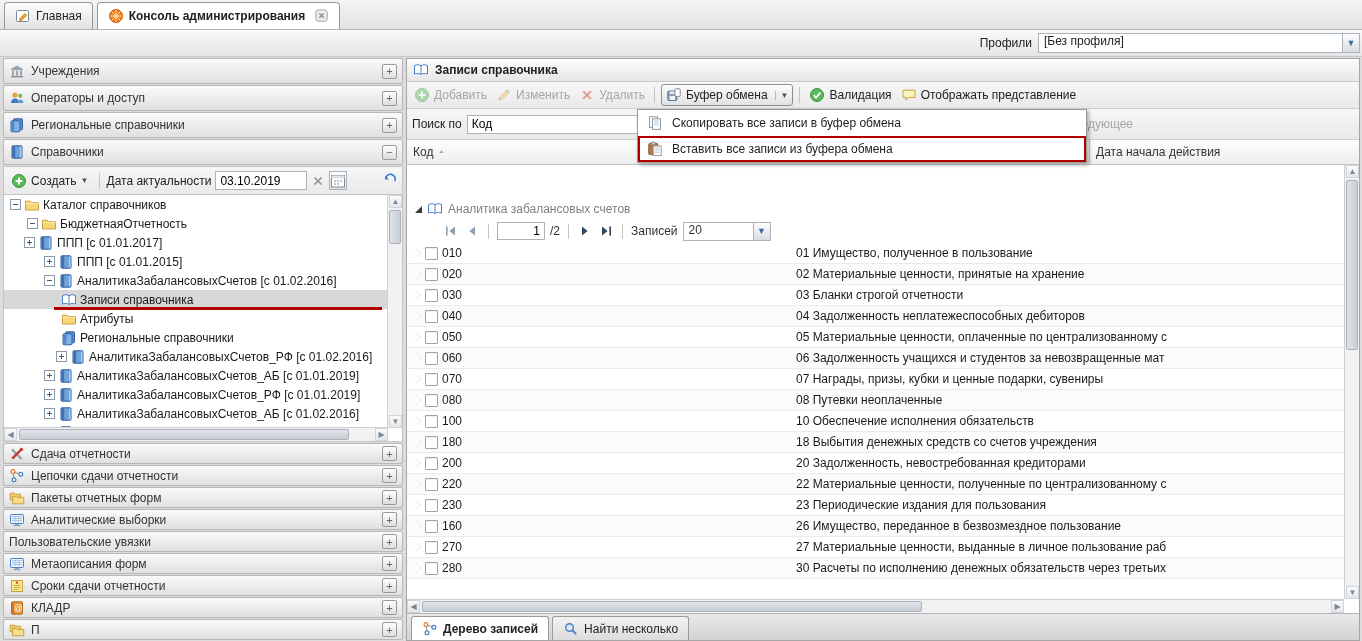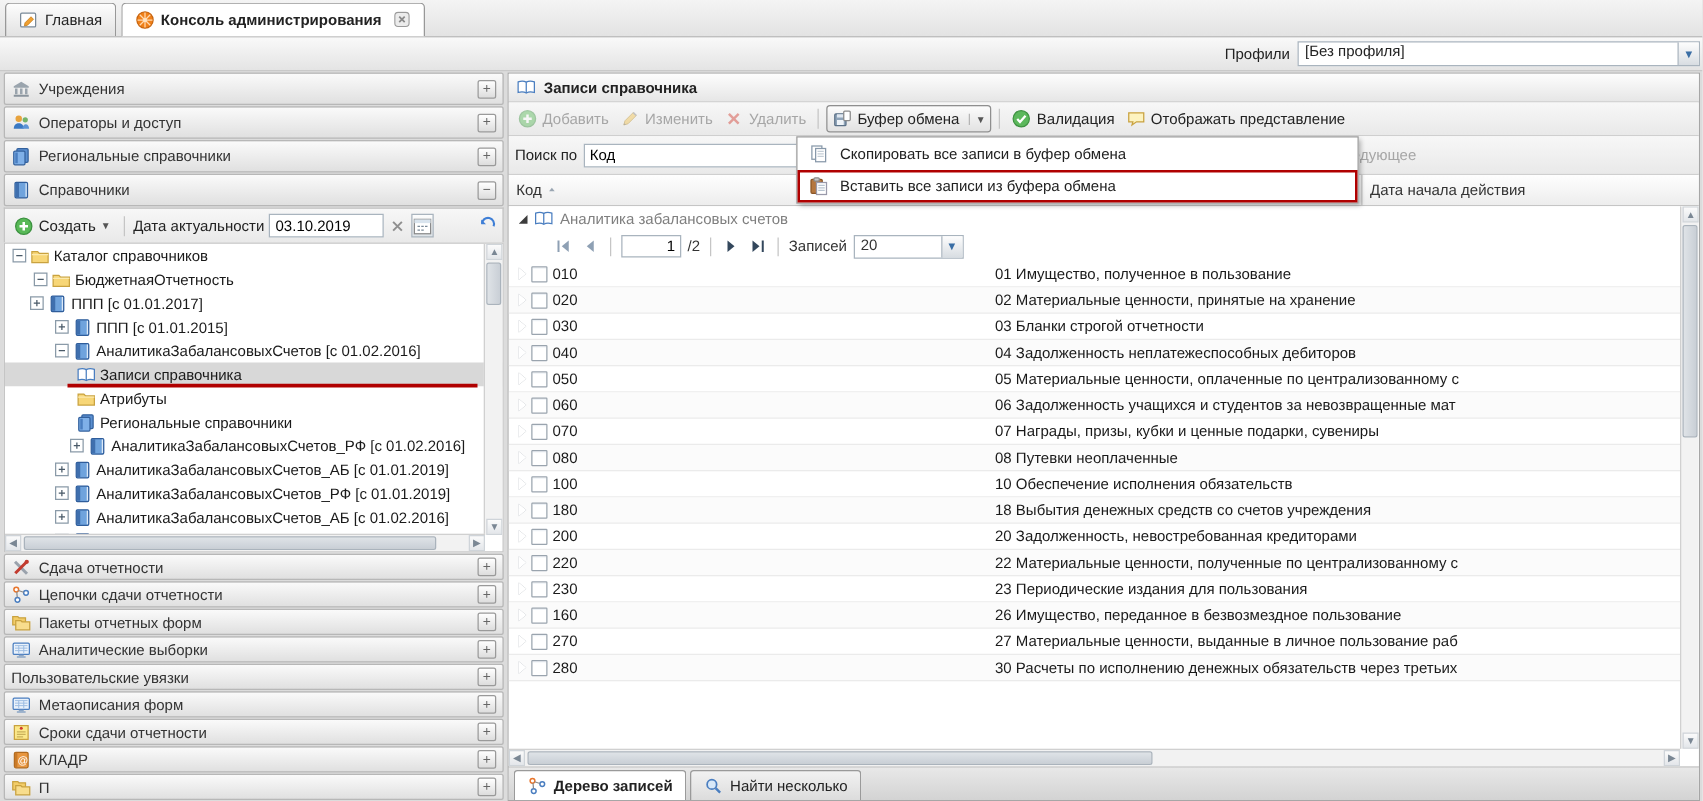--- a/index.html
+++ b/index.html
@@ -88,21 +88,21 @@
     font:12px "Liberation Sans",sans-serif;}
   .nav-cluster{margin-left:auto;margin-right:218px;display:flex;align-items:center;gap:6px;}
 
   .ghdr{height:25px;flex:none;background:linear-gradient(#fefefe,#ededed);border-bottom:1px solid #c5c5c5;
     position:relative;}
   .ghdr .hcell{position:absolute;top:0;height:100%;display:flex;align-items:center;gap:4px;padding:0 6px;color:#333;}
   .ghdr .hdiv{position:absolute;top:0;bottom:0;width:1px;background:#c5c5c5;}
 
   .gbody{flex:1;position:relative;background:#fff;overflow:hidden;}
   .grows{position:absolute;left:0;top:0;right:15px;bottom:14px;overflow:hidden;}
-  .rootrow{height:20px;display:flex;align-items:center;gap:5px;padding-left:8px;color:#7f7f7f;}
+  .rootrow{height:20px;display:flex;align-items:center;gap:5px;padding-left:8px;color:#7f7f7f;margin-top:34px;}
   .rootcaret{width:0;height:0;border-bottom:7px solid #3c3c3c;border-left:7px solid transparent;flex:none;}
   .pagerrow{height:24px;display:flex;align-items:center;gap:5px;padding-left:36px;color:#333;}
   .pagesep{width:1px;height:15px;background:#c5c5c5;margin:0 3px;}
   .pginput{width:48px;height:18px;border:1px solid #a9b4be;text-align:right;padding:0 4px;
     font:12px "Liberation Sans",sans-serif;}
   .rec-combo{width:88px;height:19px;}
   .pgbtn{display:inline-flex;cursor:pointer;}
 
   .grow{height:21px;display:flex;align-items:center;gap:4px;padding-left:8px;position:relative;
     border-bottom:1px solid #ebebeb;}

